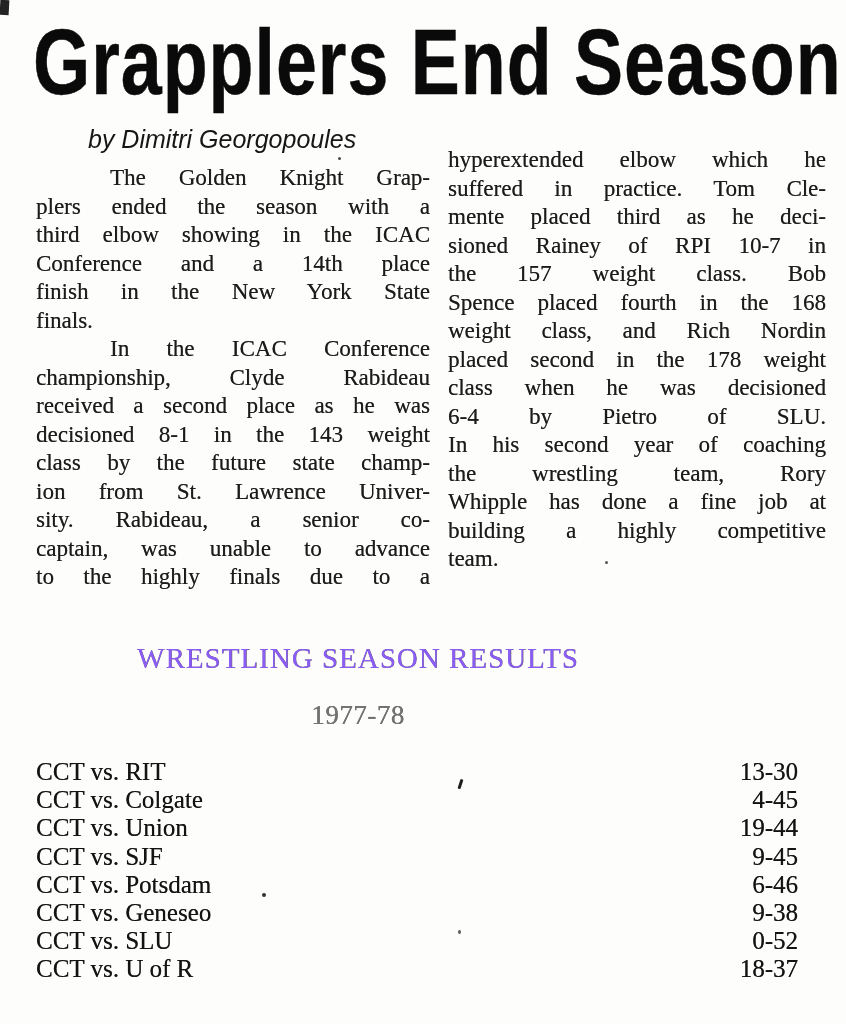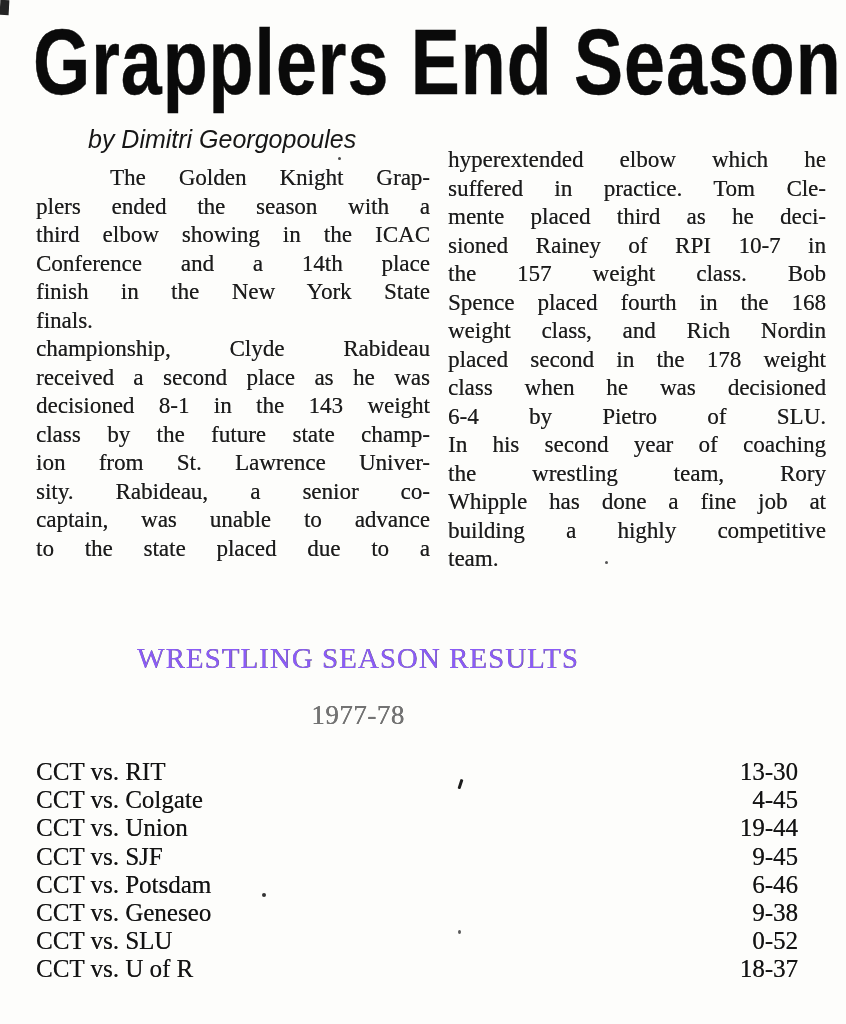--- a/index.html
+++ b/index.html
@@ -107,28 +107,29 @@
   <div class="col col-left">
       <div class="para">
         <div class="line indent">The Golden Knight Grap-</div>
         <div class="line">plers ended the season with a</div>
         <div class="line">third elbow showing in the ICAC</div>
         <div class="line">Conference and a 14th place</div>
         <div class="line">finish in the New York State</div>
         <div class="line no-just">finals.</div>
       </div>
       <div class="para">
+        <div class="line indent">In the ICAC Conference</div>
         <div class="line">championship, Clyde Rabideau</div>
         <div class="line">received a second place as he was</div>
         <div class="line">decisioned 8-1 in the 143 weight</div>
         <div class="line">class by the future state champ-</div>
         <div class="line">ion from St. Lawrence Univer-</div>
         <div class="line">sity. Rabideau, a senior co-</div>
         <div class="line">captain, was unable to advance</div>
-        <div class="line">to the state placed due to a</div>
+        <div class="line">to the highly finals due to a</div>
       </div>
     </div>
 
   <div class="col col-right">
       <div class="para">
         <div class="line">hyperextended elbow which he</div>
         <div class="line">suffered in practice. Tom Cle-</div>
         <div class="line">mente placed third as he deci-</div>
         <div class="line">sioned Rainey of RPI 10-7 in</div>
         <div class="line">the 157 weight class. Bob</div>

